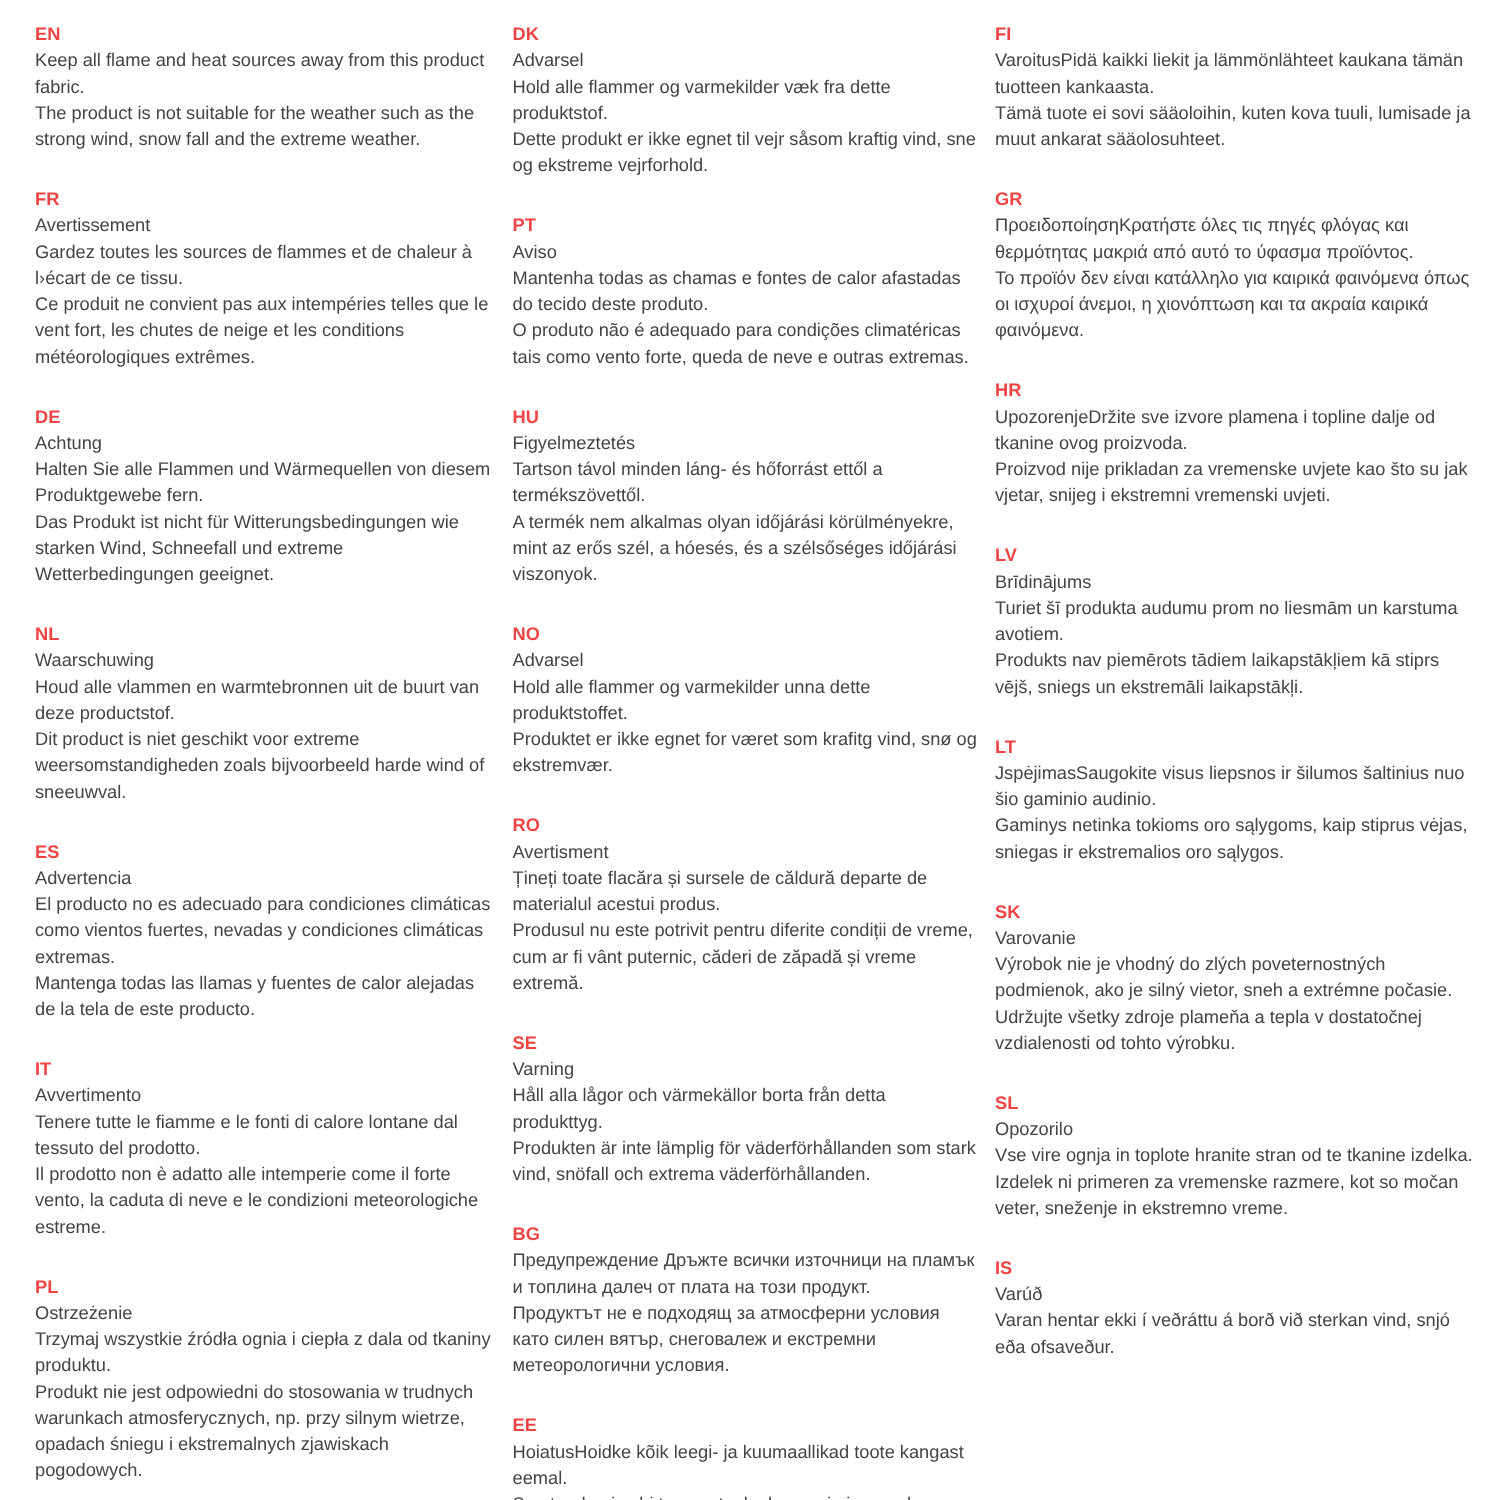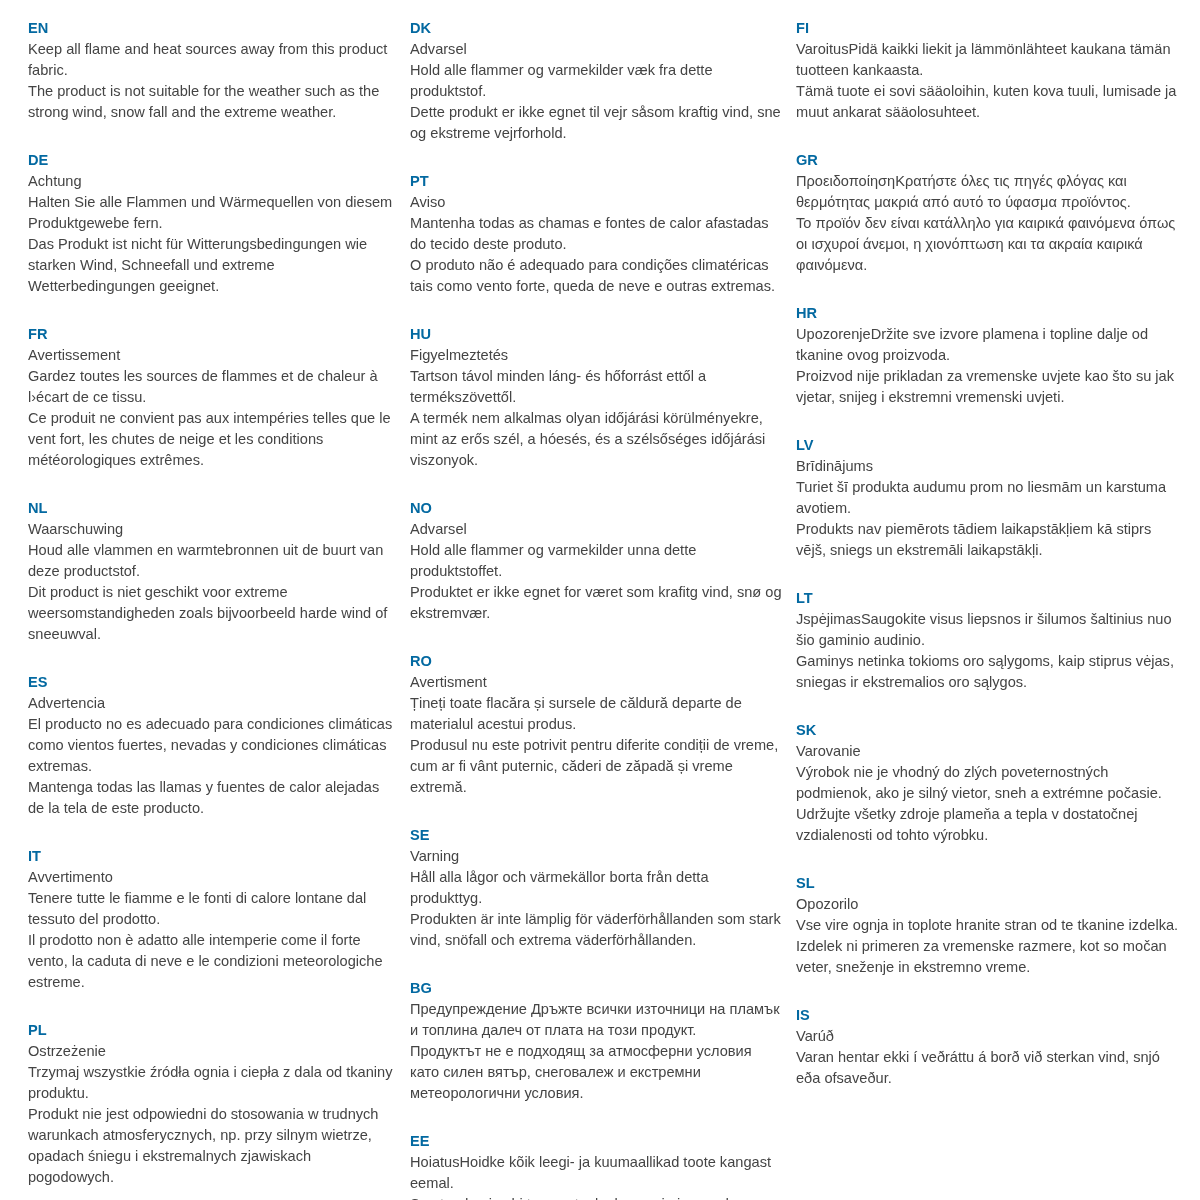--- a/index.html
+++ b/index.html
@@ -23,21 +23,21 @@
     box-sizing: border-box;
   }
   .col {
     min-width: 0;
   }
   .sec {
     margin: 0 0 27px 0;
   }
   .code {
     font-weight: bold;
-    color: #0369a1;
+    color: #ef4444;
     font-size: 14.6px;
     line-height: 21px;
   }
   .sec p {
     margin: 0;
     font-size: 14.6px;
     line-height: 21px;
     color: #444444;
   }
 </style>
@@ -45,30 +45,30 @@
 <body>
 
 <div class="page">
     <div class="col">
       <section class="sec">
         <div class="code">EN</div>
         <p>Keep all flame and heat sources away from this product fabric.</p>
         <p>The product is not suitable for the weather such as the strong wind, snow fall and the extreme weather.</p>
       </section>
       <section class="sec">
+        <div class="code">FR</div>
+        <p>Avertissement</p>
+        <p>Gardez toutes les sources de flammes et de chaleur à l›écart de ce tissu.</p>
+        <p>Ce produit ne convient pas aux intempéries telles que le vent fort, les chutes de neige et les conditions météorologiques extrêmes.</p>
+      </section>
+      <section class="sec">
         <div class="code">DE</div>
         <p>Achtung</p>
         <p>Halten Sie alle Flammen und Wärmequellen von diesem Produktgewebe fern.</p>
         <p>Das Produkt ist nicht für Witterungsbedingungen wie starken Wind, Schneefall und extreme Wetterbedingungen geeignet.</p>
-      </section>
-      <section class="sec">
-        <div class="code">FR</div>
-        <p>Avertissement</p>
-        <p>Gardez toutes les sources de flammes et de chaleur à l›écart de ce tissu.</p>
-        <p>Ce produit ne convient pas aux intempéries telles que le vent fort, les chutes de neige et les conditions météorologiques extrêmes.</p>
       </section>
       <section class="sec">
         <div class="code">NL</div>
         <p>Waarschuwing</p>
         <p>Houd alle vlammen en warmtebronnen uit de buurt van deze productstof.</p>
         <p>Dit product is niet geschikt voor extreme weersomstandigheden zoals bijvoorbeeld harde wind of sneeuwval.</p>
       </section>
       <section class="sec">
         <div class="code">ES</div>
         <p>Advertencia</p>

